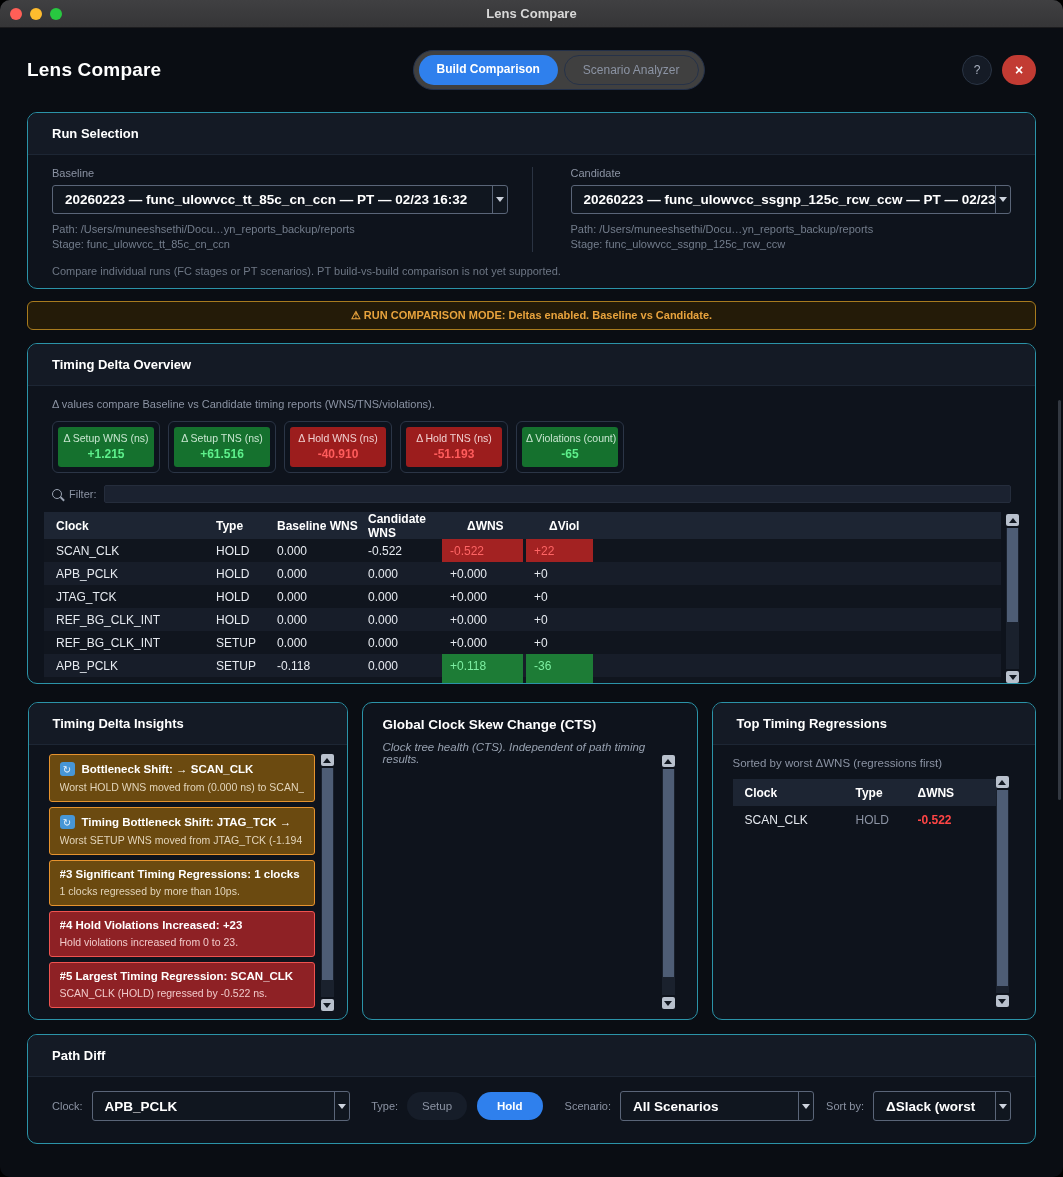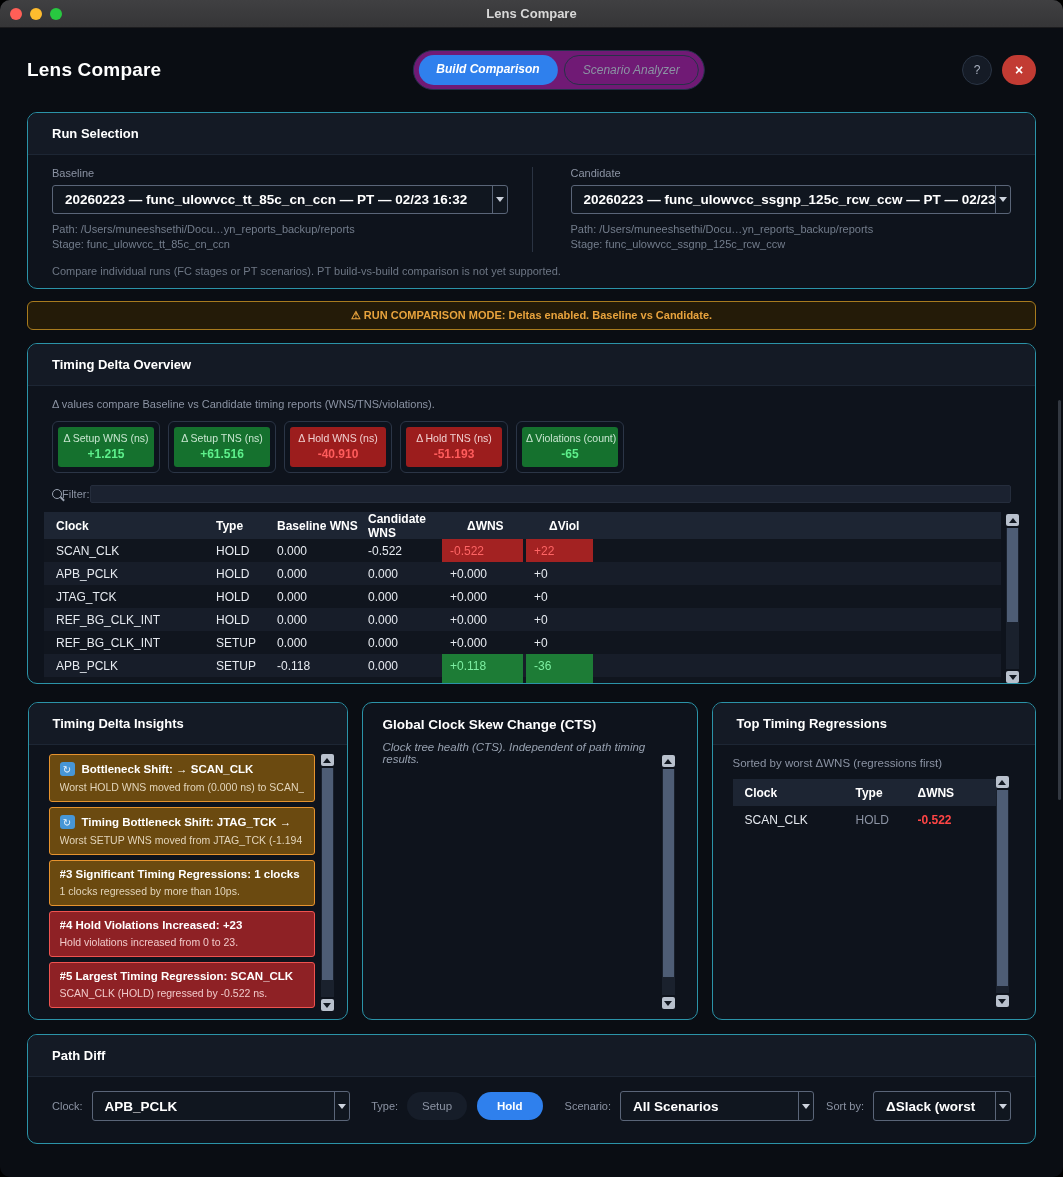--- a/index.html
+++ b/index.html
@@ -11,21 +11,21 @@
   .traffic { position:absolute; left:10px; top:8px; display:flex; gap:8px; }
   .dot { width:12px; height:12px; border-radius:50%; }
   .dot.red{background:#ff5f57}.dot.yellow{background:#febc2e}.dot.green{background:#28c840}
   .titlebar-title { color:#d8d8d8; font-size:13px; font-weight:bold; }
 
   .app { padding:0 27px; position:relative; }
 
   
   .top-header { height:84px; display:flex; align-items:center; position:relative; }
   .app-title { font-size:19px; font-weight:bold; color:#fff; letter-spacing:.2px; }
-  .segmented { position:absolute; left:calc(50% + 27px); transform:translateX(-50%); display:flex; gap:6px; background:#701a75; border:1px solid #233049; border-radius:20px; padding:4px 5px;font-style:italic; }
+  .segmented { position:absolute; left:calc(50% + 27px); transform:translateX(-50%); display:flex; gap:6px; background:#404040; border:1px solid #233049; border-radius:20px; padding:4px 5px; }
   .seg-btn { border-radius:15px; padding:7px 18px; font-size:12px; font-weight:bold; cursor:default; white-space:nowrap; }
   .seg-btn.active { background:#2f80ed; color:#fff; }
   .seg-btn.inactive { background:transparent; color:#8b93a3; border:1px solid #263248; font-weight:normal; }
   .hdr-right { margin-left:auto; display:flex; gap:10px; align-items:center; }
   .help-btn { width:30px; height:30px; border-radius:15px; background:#151b26; border:1px solid #2a3444; color:#aab2c0; font-size:12px; display:flex; align-items:center; justify-content:center; }
   .close-btn { width:34px; height:30px; border-radius:15px; background:#c23b33; color:#fff; font-size:14px; display:flex; align-items:center; justify-content:center; font-weight:bold; }
 
   
   .panel { background:#0e131c; border:1px solid #2b93a8; border-radius:10px; overflow:hidden; }
   .panel-header { background:#141a25; padding:13px 24px; font-size:13px; font-weight:bold; color:#fff; border-bottom:1px solid #1d2634; }
@@ -55,21 +55,21 @@
   .cards-row { margin:11px 24px 0; display:flex; gap:8px; }
   .delta-card { width:108px; border:1px solid #2b3546; border-radius:6px; background:#0d131d; padding:5px; }
   .delta-inner { border-radius:3px; padding:5px 4px 6px; text-align:center; }
   .delta-inner.good { background:#15712e; }
   .delta-inner.bad { background:#9c1d1d; }
   .delta-label { font-size:10.5px; margin-bottom:3px; white-space:nowrap; }
   .good .delta-label { color:#c8e6d0; } .bad .delta-label { color:#f0cfcf; }
   .delta-value { font-size:12px; font-weight:bold; }
   .good .delta-value { color:#5ef08c; } .bad .delta-value { color:#ff5c5c; }
 
-  .filter-row { margin:12px 24px 0; display:flex; align-items:center; }
+  .filter-row { margin:12px 24px 0; display:flex; align-items:center; gap:7px; }
   .mag { width:10px; height:10px; border:1.5px solid #9aa3b2; border-radius:50%; position:relative; flex:none; }
   .mag::after { content:""; position:absolute; width:5px; height:1.5px; background:#9aa3b2; transform:rotate(45deg); right:-4px; bottom:-1px; }
   .filter-label { font-size:11px; color:#8b93a3; }
   .filter-input { flex:1; height:18px; background:#1b2230; border:1px solid #252d3c; border-radius:2px; }
 
   .table-wrap { margin:9px 16px 0; height:175px; position:relative; overflow:hidden; padding-right:18px; }
   .t-row { display:flex; align-items:center; height:23px; font-size:12px; color:#e6eaf0; }
   .t-head { height:27px; background:#1d2533; font-weight:bold; color:#fff; }
   .t-row.odd { background:#10151e; } .t-row.even { background:#171d29; }
   .c1 { width:172px; padding-left:12px; white-space:nowrap; overflow:hidden; }

